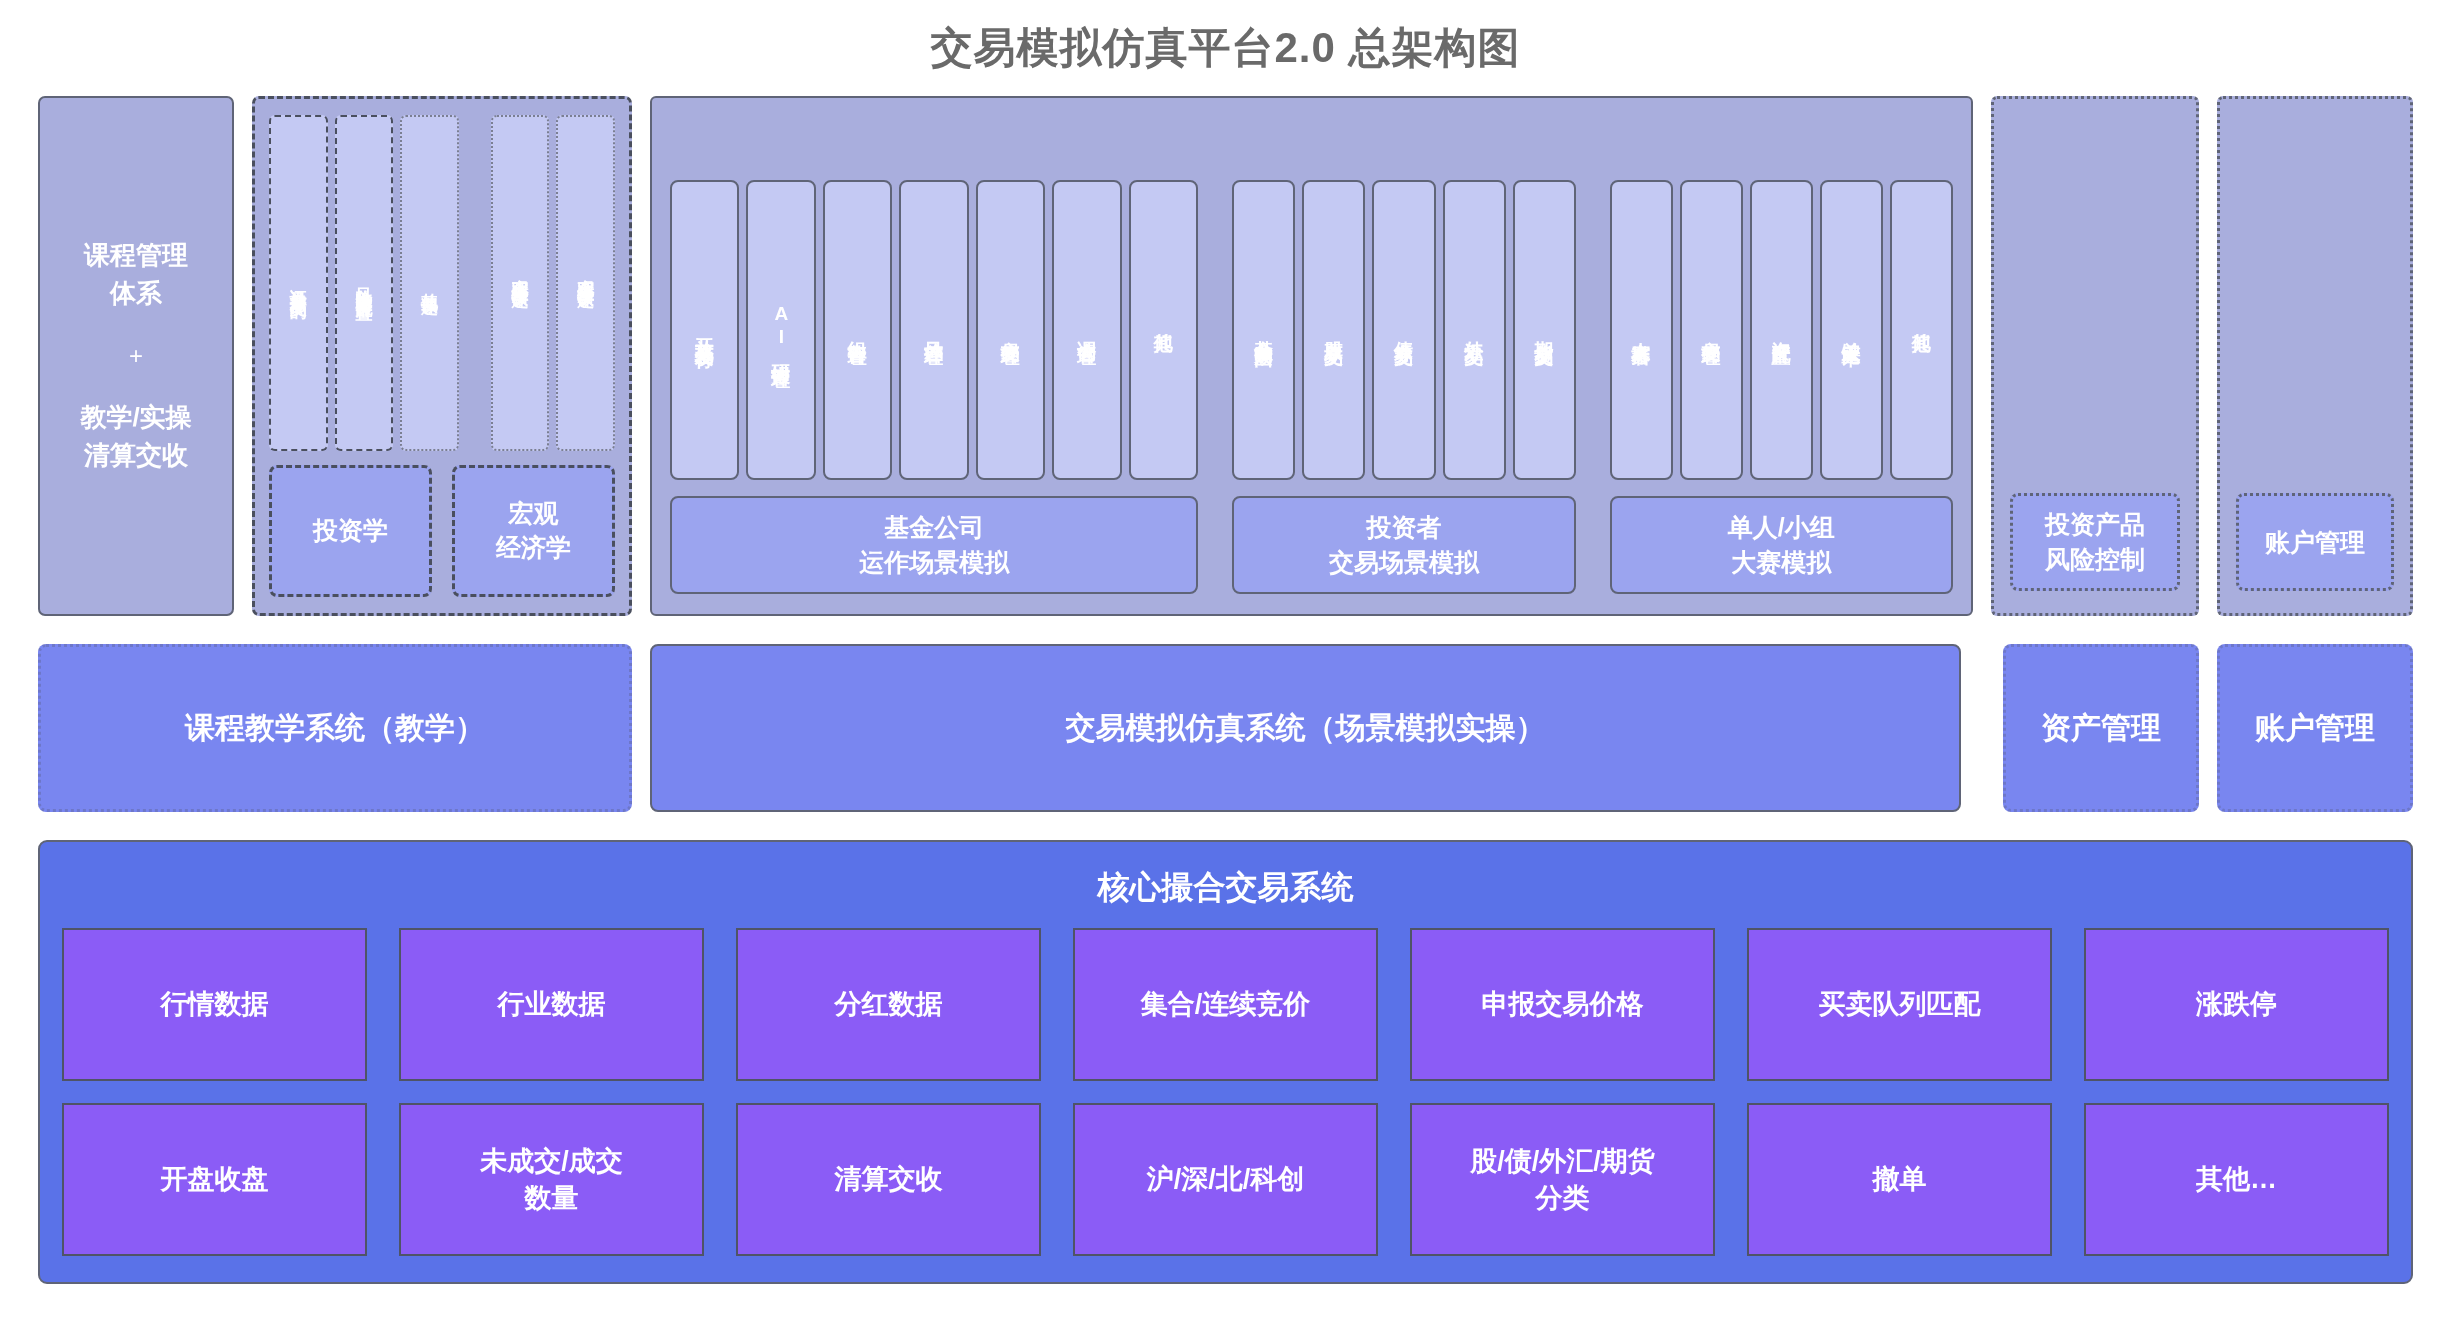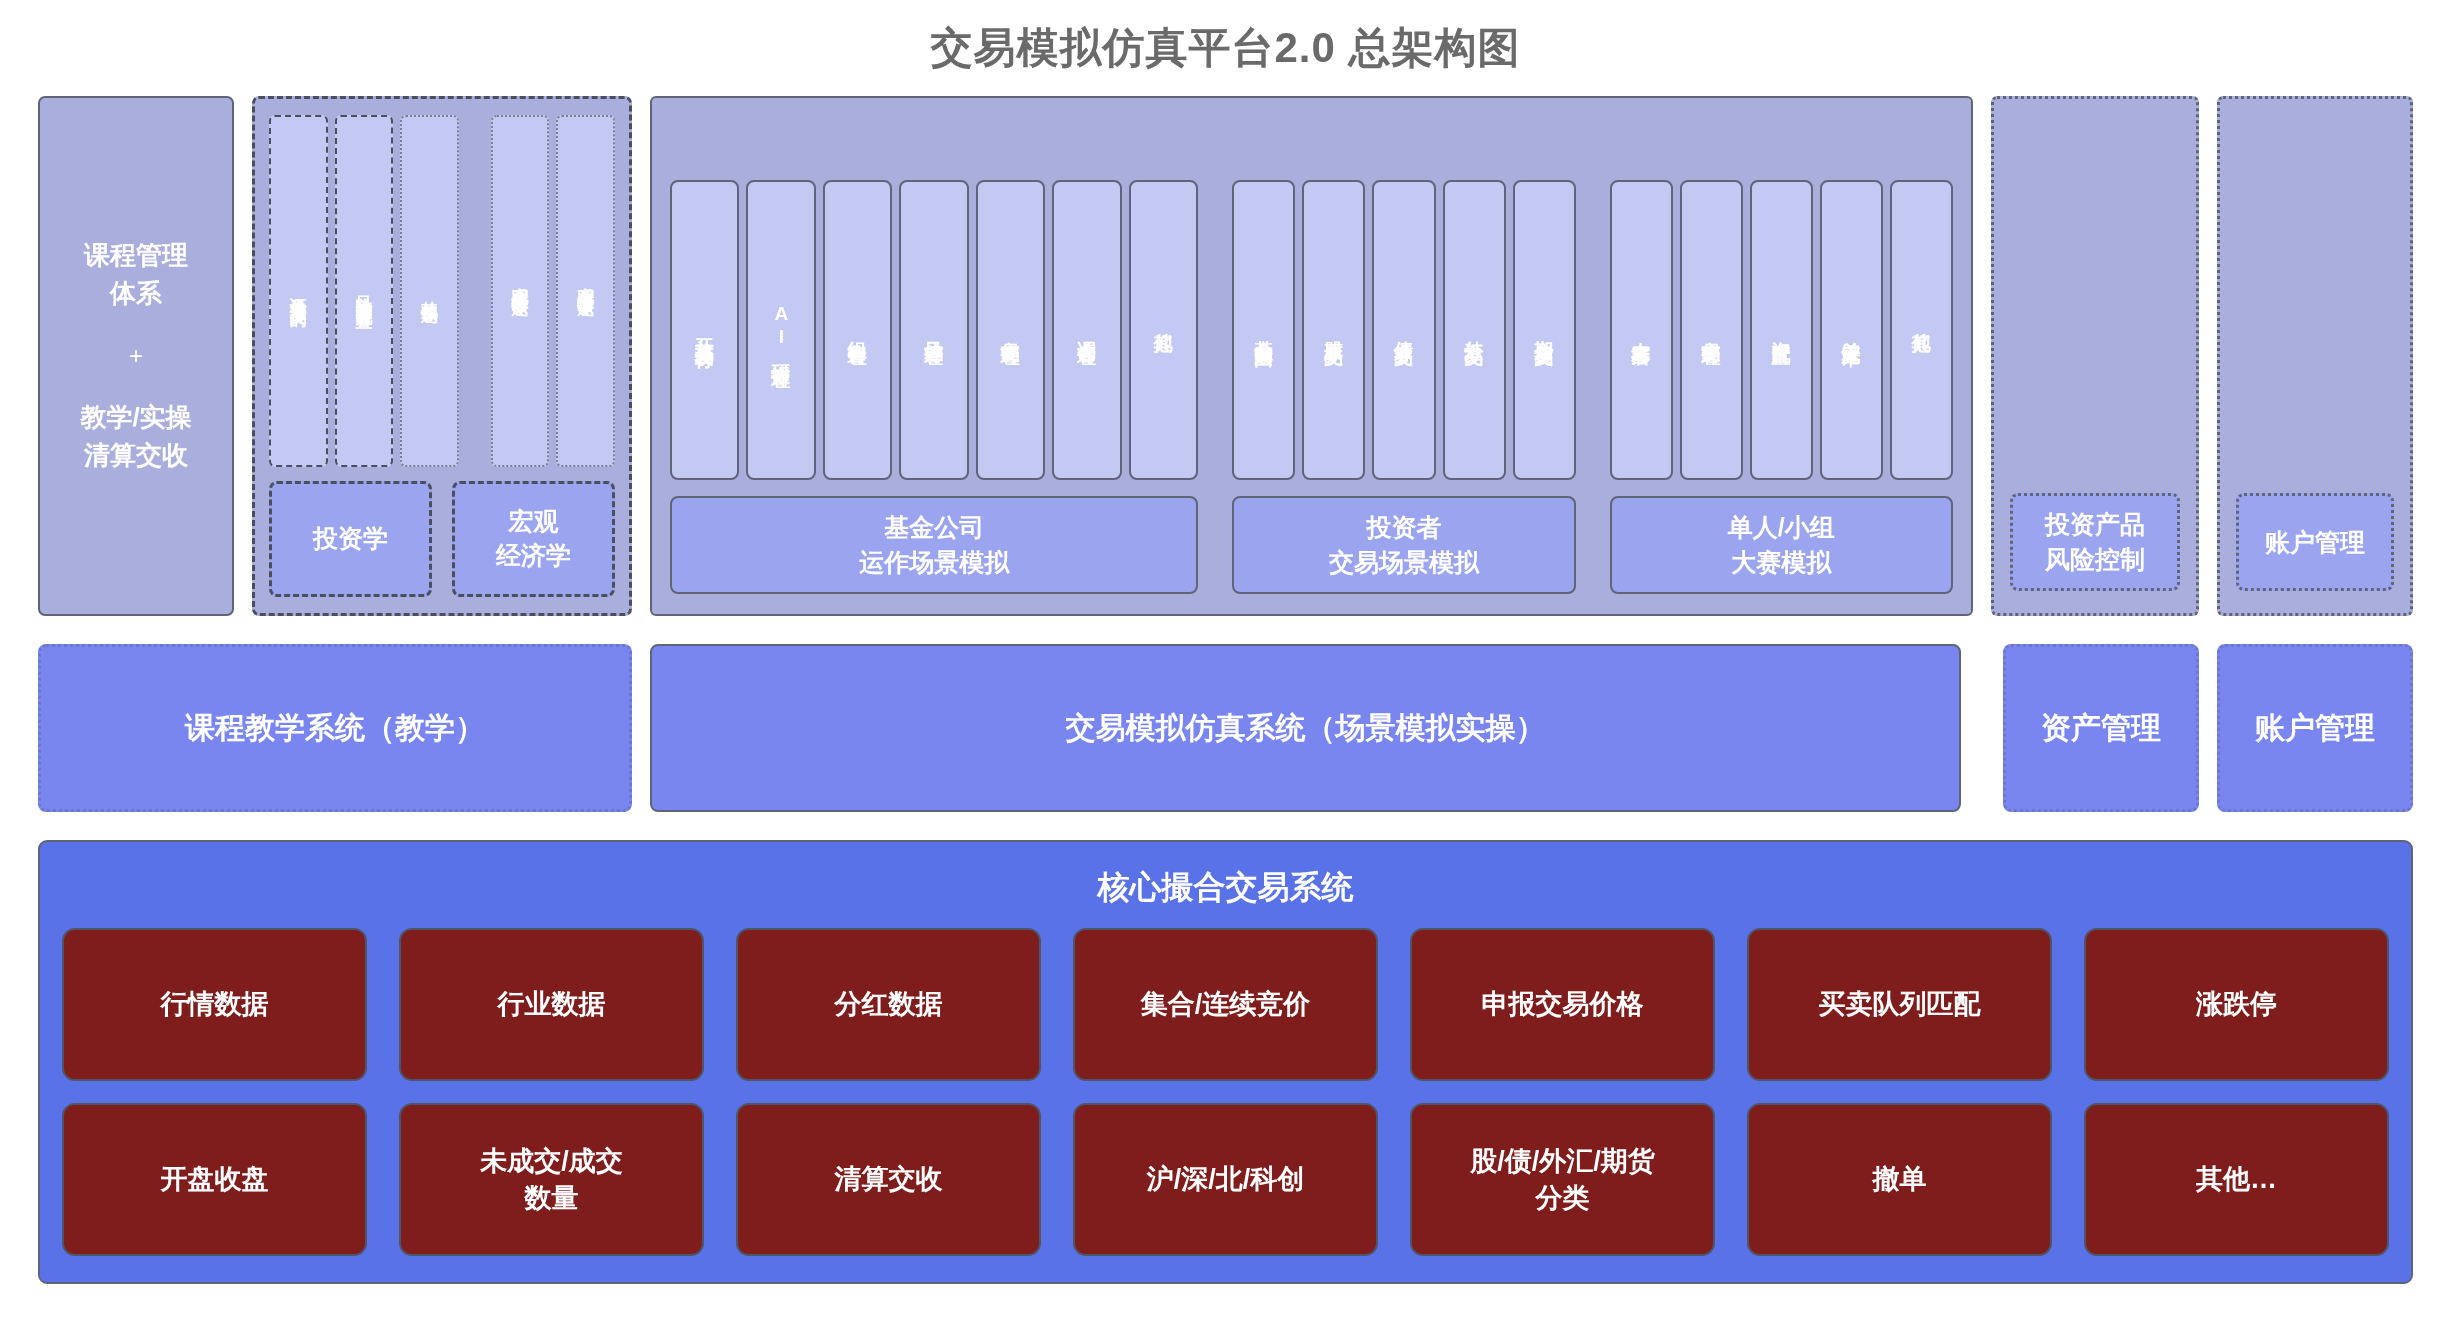--- a/index.html
+++ b/index.html
@@ -71,21 +71,21 @@
     color: #ffffff;
     font-size: 17px;
     font-weight: 700;
     flex: 1;
     padding: 16px 0;
     min-width: 0;
   }
   .subj-card.dash { border: 2px dashed #4a4f5e; }
   .subj-card.dot  { border: 2px dotted #7b7f92; }
   .subj-gap { width: 18px; flex: 0 0 18px; }
-  .subj-bottom { display: flex; gap: 20px; height: 116px; }
+  .subj-bottom { display: flex; gap: 20px; height: 132px; }
   .subj-btn {
     flex: 1;
     background: #9ba4ef;
     border: 3px dashed #4a4f5e;
     border-radius: 8px;
     color: #ffffff;
     font-size: 25px;
     font-weight: 700;
     line-height: 1.35;
   }
@@ -188,23 +188,23 @@
     text-align: center;
     color: #ffffff;
     font-size: 32px;
     font-weight: 700;
     padding: 6px 0 18px 0;
   }
   .core-grid { display: flex; flex-direction: column; gap: 22px; flex: 1; }
   .core-rowline { display: flex; gap: 32px; flex: 1; }
   .core-card {
     flex: 1;
-    background: #7f1d1d;
+    background: #8b5cf6;
     border: 2px solid #4f5466;
-    border-radius: 13px;
+    border-radius: 0;
     color: #ffffff;
     font-size: 27px;
     font-weight: 700;
     line-height: 1.35;
     min-width: 0;
   }
 </style>
 </head>
 <body>
 

